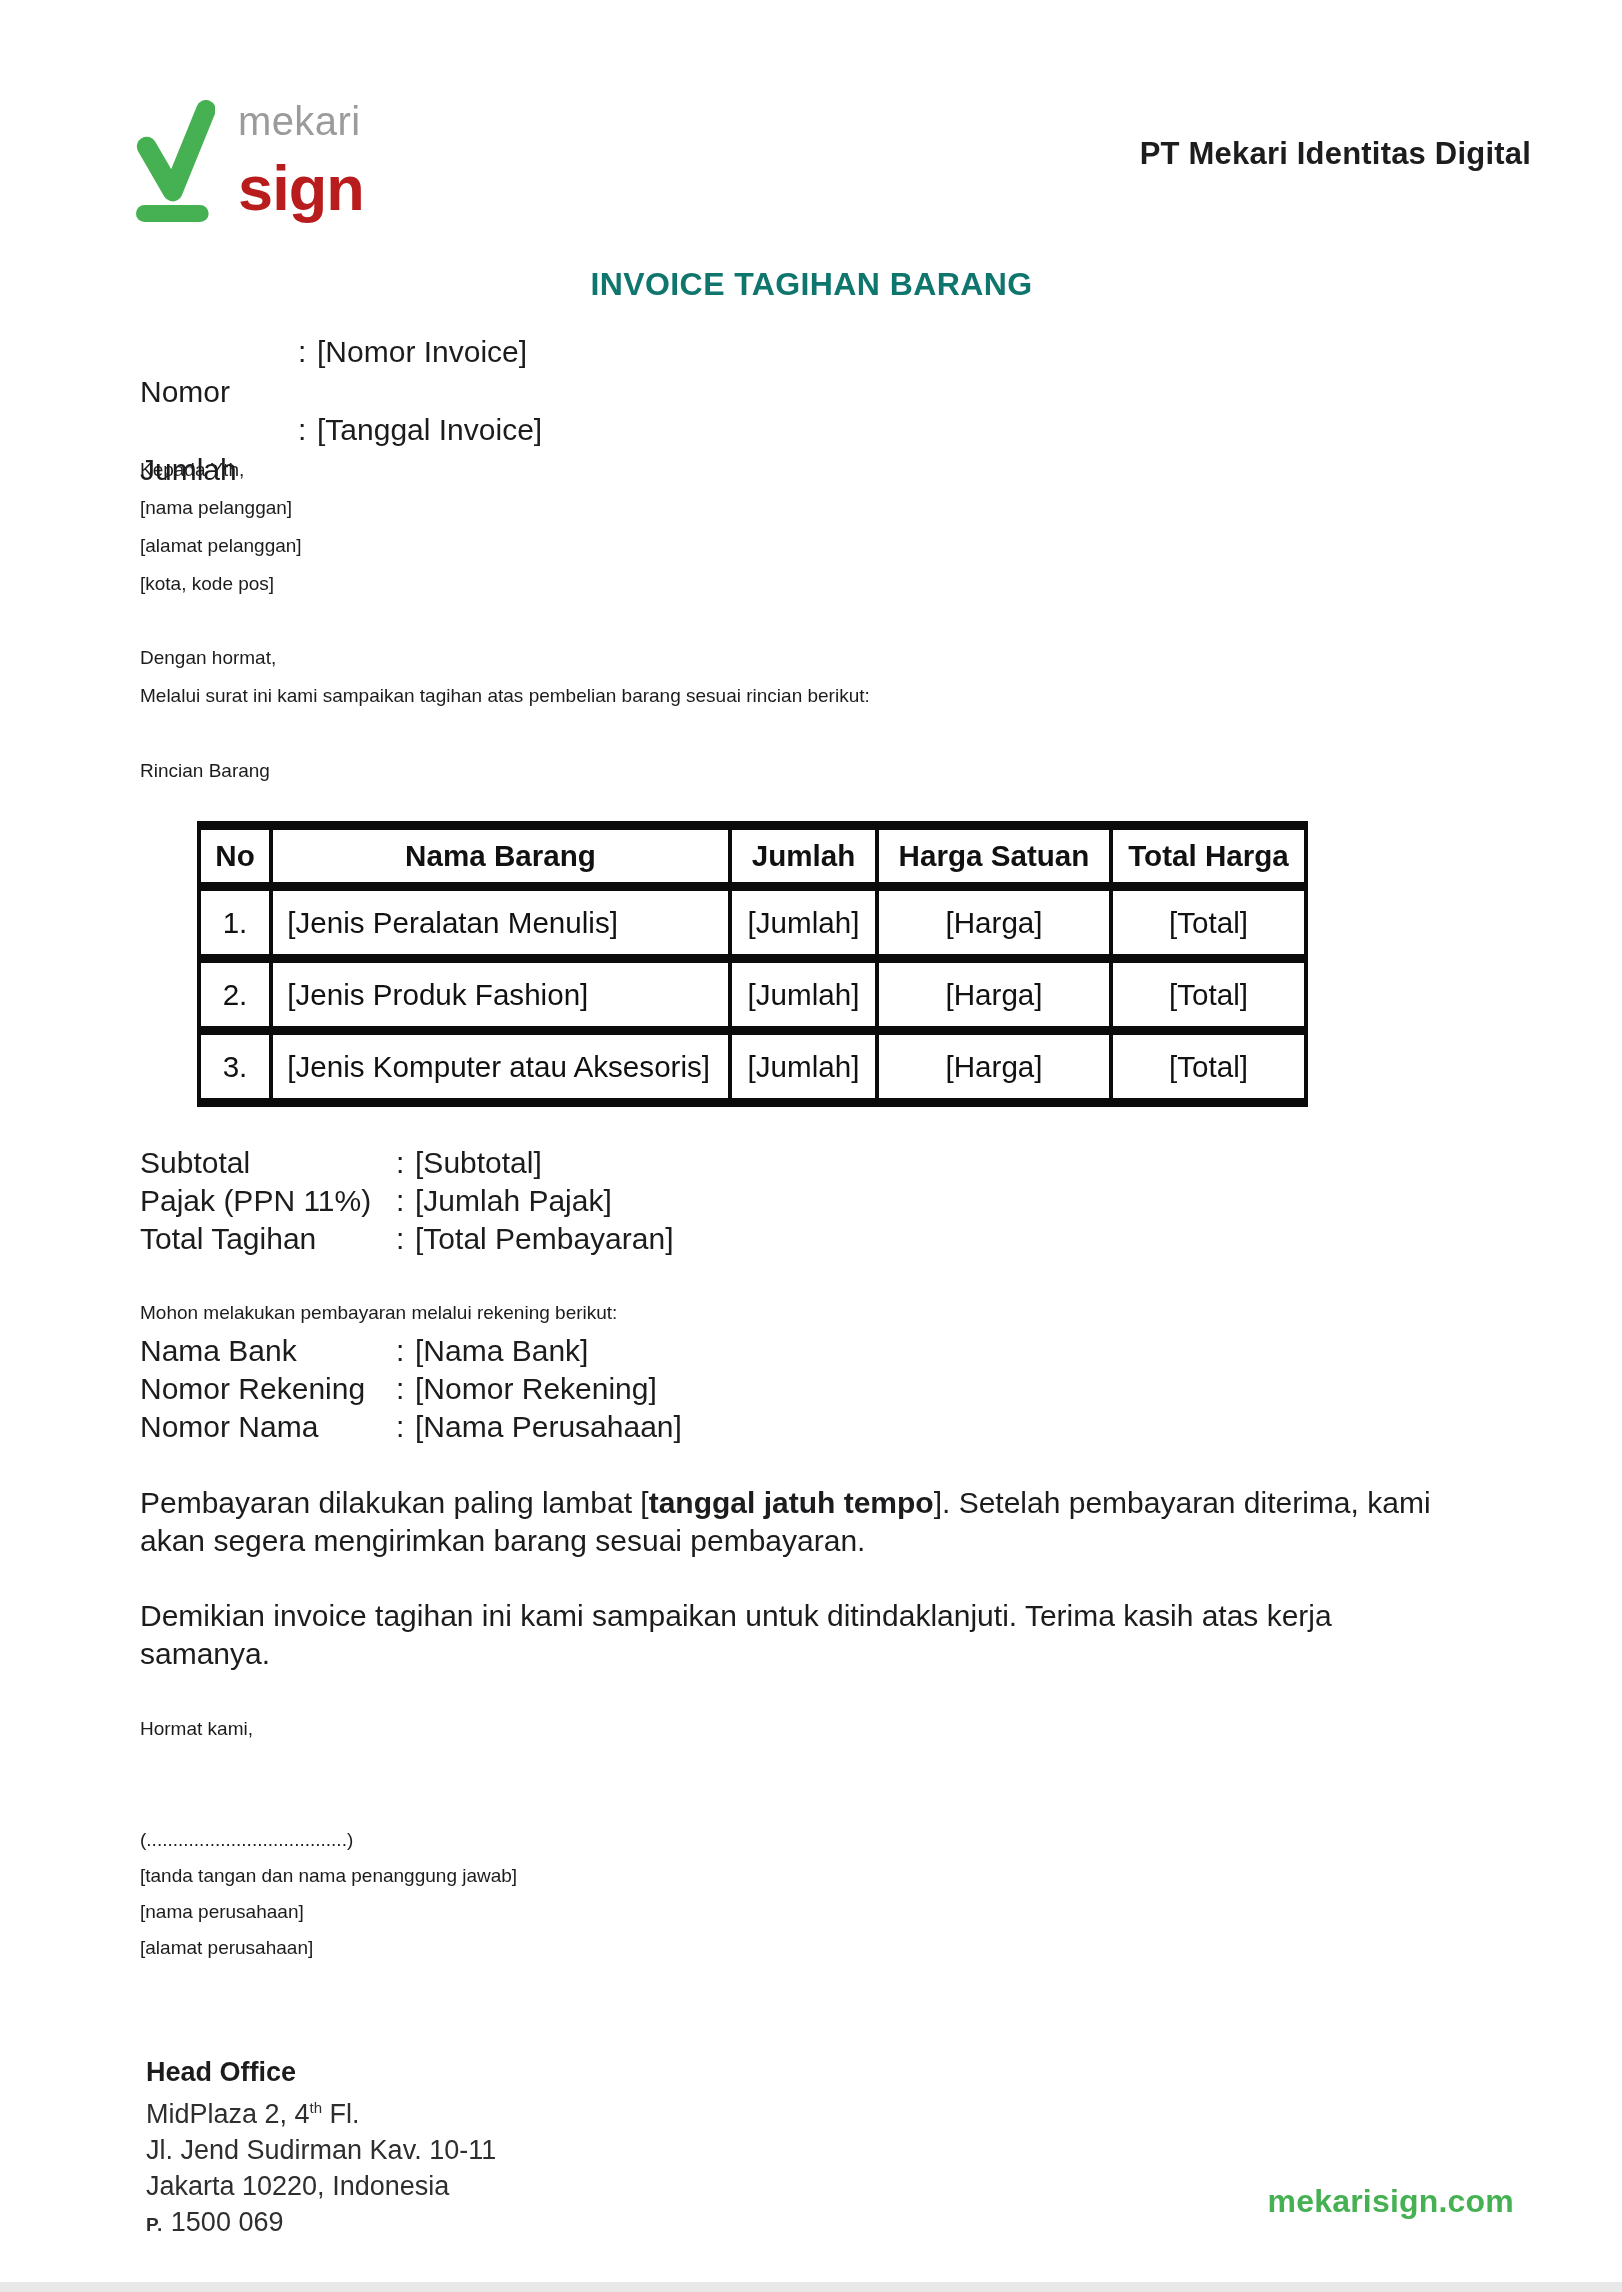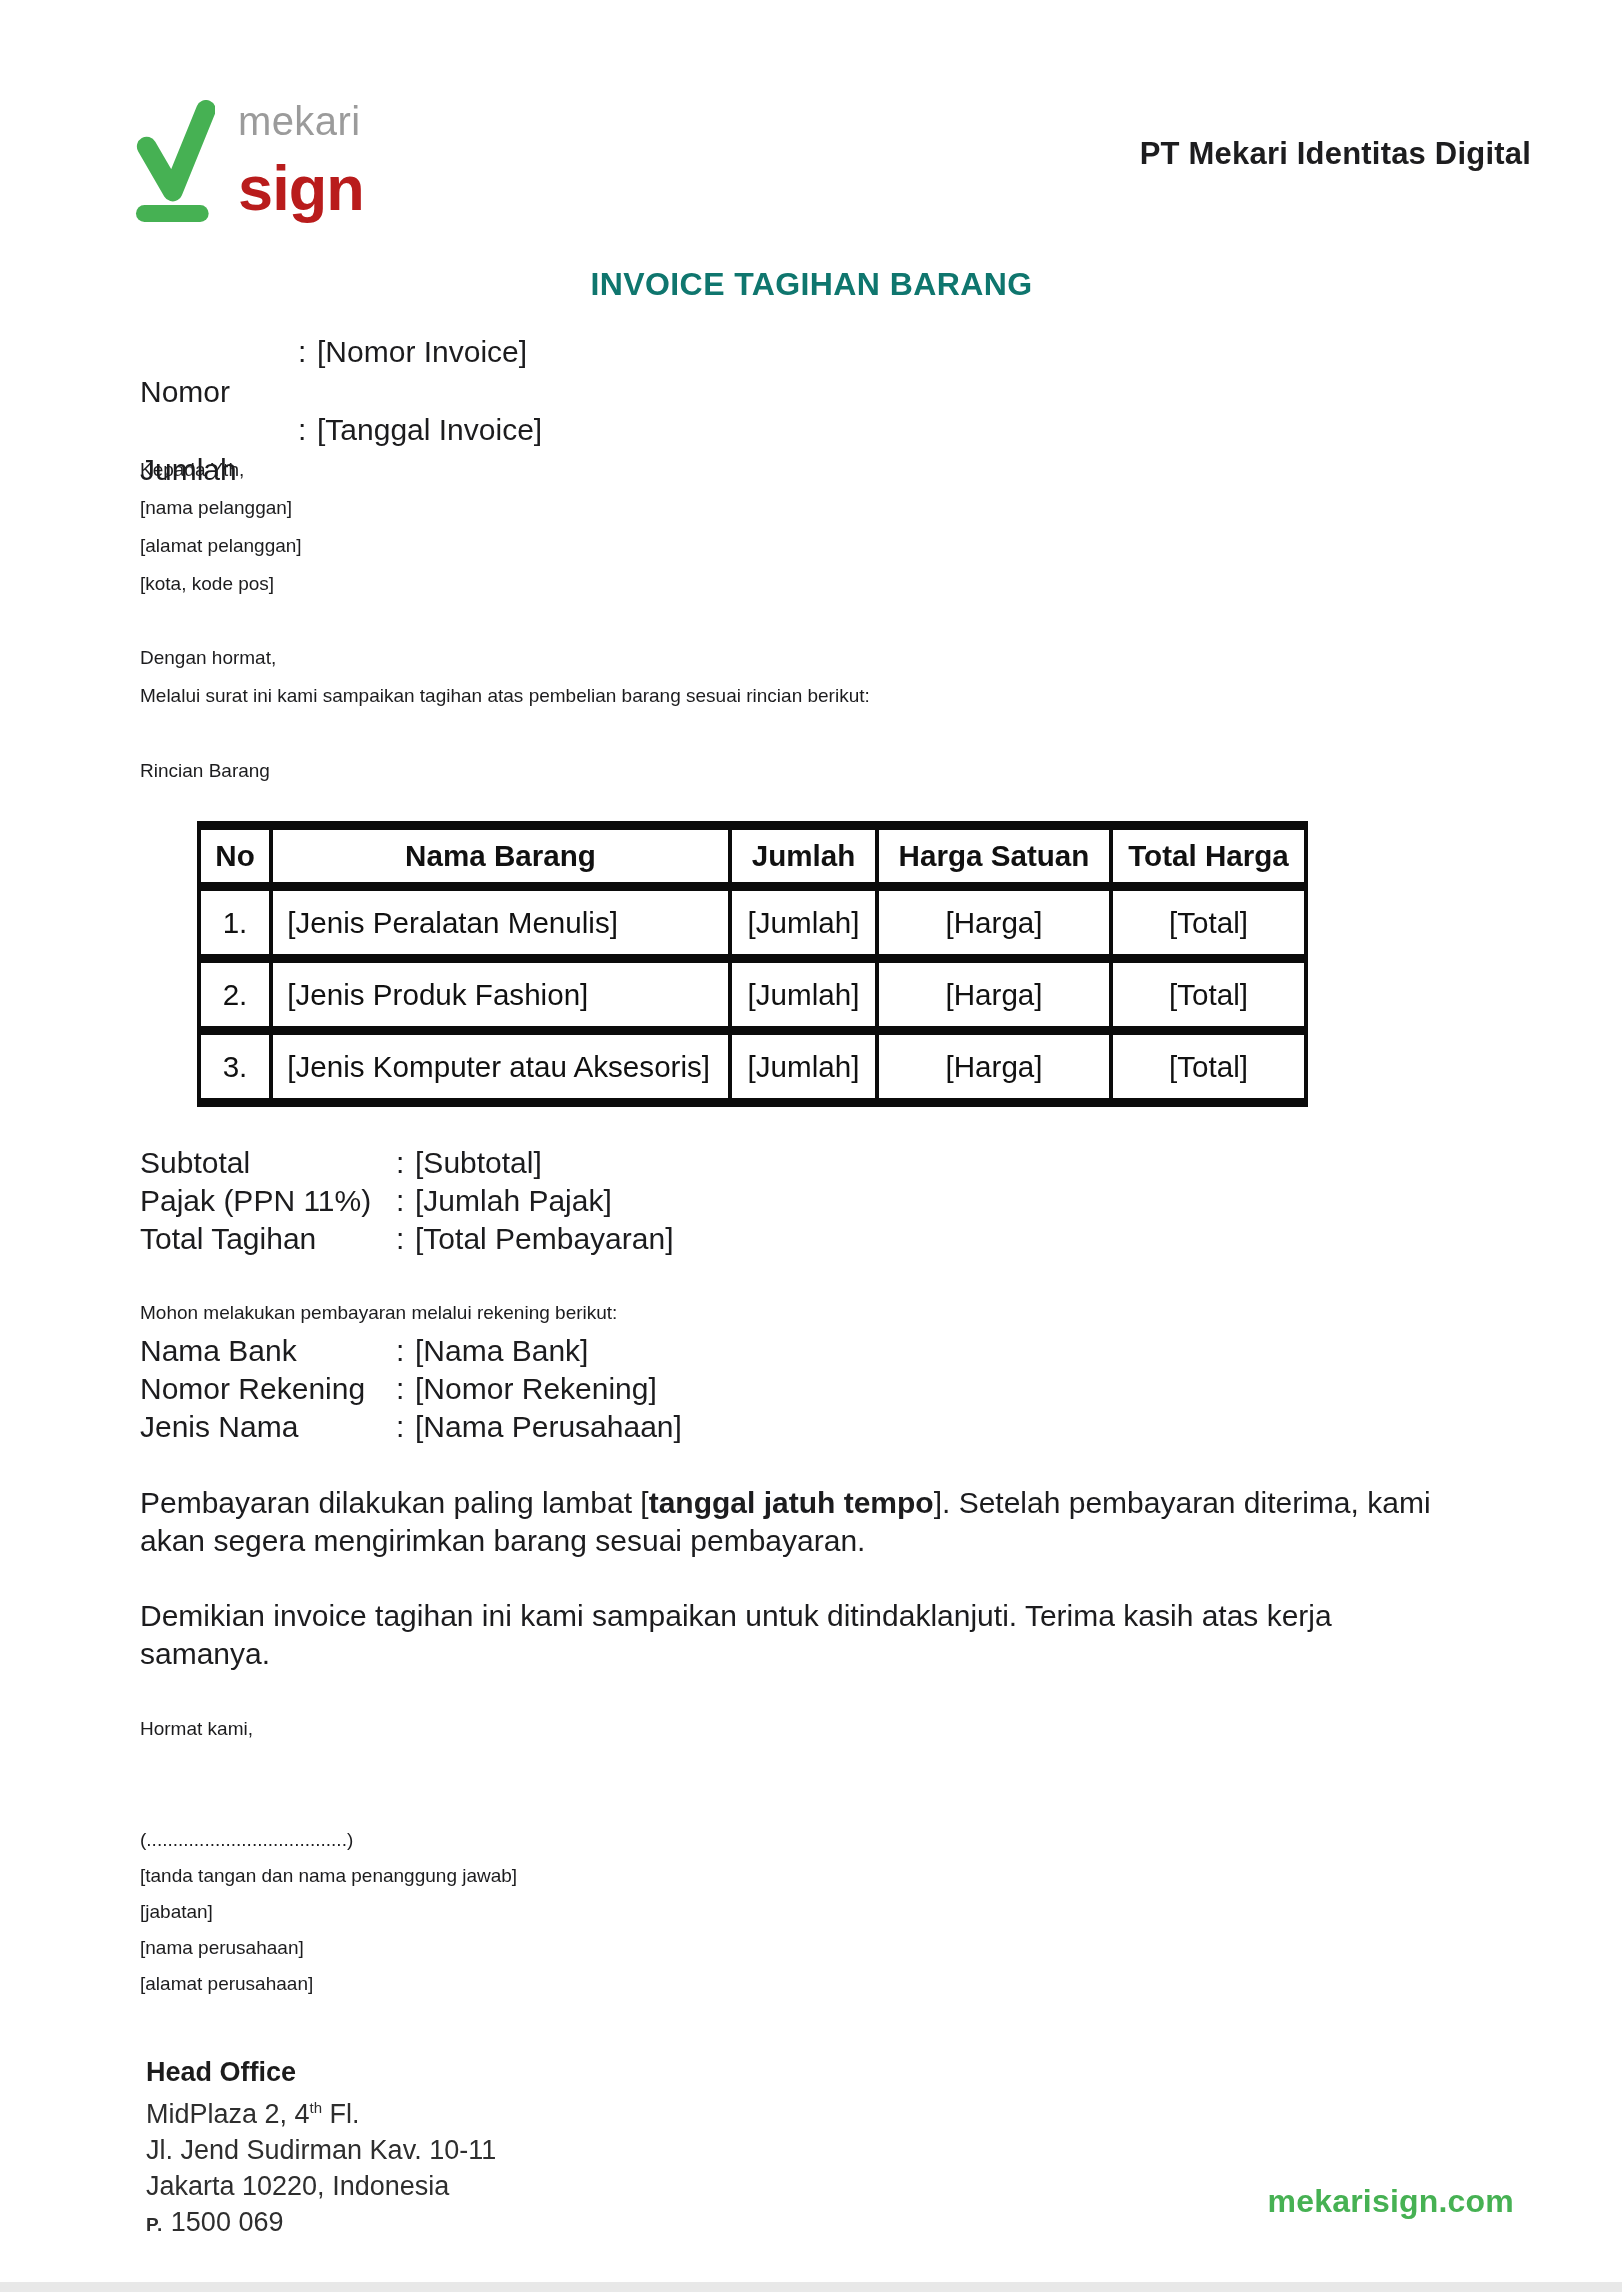--- a/index.html
+++ b/index.html
@@ -182,42 +182,41 @@
       <span class="kv-label">Nama Bank</span>
         <span class="kv-colon">:</span>
         <span class="kv-value">[Nama Bank]</span>
     </div>
     <div class="kv-row">
       <span class="kv-label">Nomor Rekening</span>
         <span class="kv-colon">:</span>
         <span class="kv-value">[Nomor Rekening]</span>
     </div>
     <div class="kv-row">
-      <span class="kv-label">Jenis Nama</span>
+      <span class="kv-label">Nomor Nama</span>
         <span class="kv-colon">:</span>
         <span class="kv-value">[Nama Perusahaan]</span>
     </div>
   </div>
 
   <div class="block" style="top:1484px;">
     <p class="para"><span>Pembayaran dilakukan paling lambat [</span><b>tanggal jatuh tempo</b><span>]. Setelah pembayaran diterima, kami</span><br><span>akan segera mengirimkan barang sesuai pembayaran.</span></p>
   </div>
 
   <div class="block" style="top:1597px;">
     <p class="para"><span>Demikian invoice tagihan ini kami sampaikan untuk ditindaklanjuti. Terima kasih atas kerja</span><br><span>samanya.</span></p>
   </div>
 
   <div class="block" style="top:1710px;">
     <div class="line">Hormat kami,</div>
   </div>
 
   <div class="block sig" style="top:1822px;">
     <div class="line">(......................................)</div>
     <div class="line">[tanda tangan dan nama penanggung jawab]</div>
-    <div class="line">[jabatan]</div>
     <div class="line">[nama perusahaan]</div>
     <div class="line">[alamat perusahaan]</div>
   </div>
 
   <div class="footer">
     <div class="f-line f-title">Head Office</div>
     <div class="f-line"><span>MidPlaza 2, 4</span><sup>th</sup><span> Fl.</span></div>
     <div class="f-line">Jl. Jend Sudirman Kav. 10-11</div>
     <div class="f-line">Jakarta 10220, Indonesia</div>
     <div class="f-line"><span class="phone-label">P.</span> <span>1500 069</span></div>

